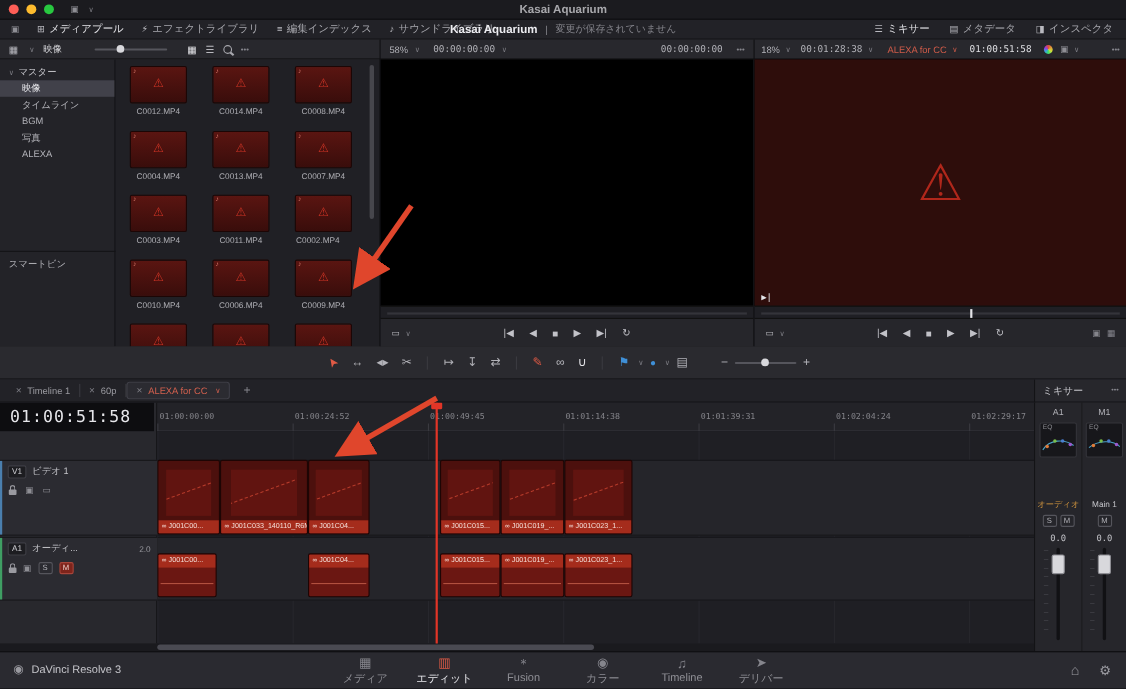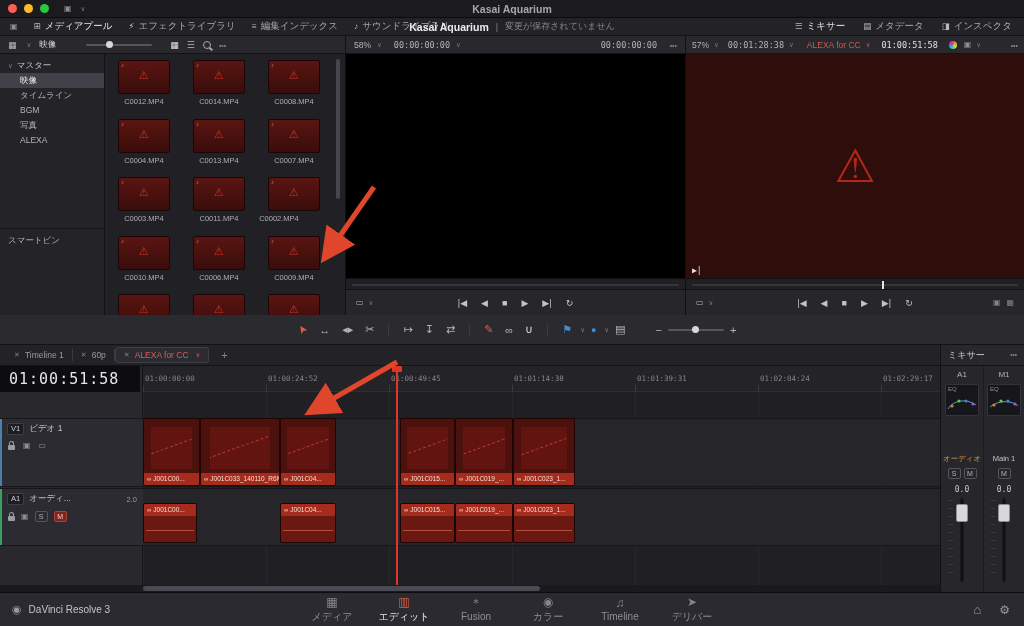--- a/index.html
+++ b/index.html
@@ -187,21 +187,21 @@
     <div class="cseg" style="left:345px;width:340px;border-left:1px solid #101013;padding:0 8px;gap:4px">
       <span class="csmall">58%</span>
       <span class="chev">∨</span>
       <span class="csmall tc" style="margin-left:8px">00:00:00:00</span>
       <span class="chev">∨</span>
       <span class="abs csmall tc dim" style="right:28px">00:00:00:00</span>
       <span class="abs ic dim" style="right:8px;font-size:7px">•••</span>
     </div>
 
     <div class="cseg" style="left:685px;width:339px;border-left:1px solid #101013;padding:0 6px;gap:3px">
-      <span class="csmall">57%</span>
+      <span class="csmall">18%</span>
       <span class="chev">∨</span>
       <span class="csmall tc dim" style="margin-left:6px">00:01:28:38</span>
       <span class="chev">∨</span>
       <span class="csmall" style="margin-left:10px;color:#cf5b49">ALEXA for CC</span>
       <span class="chev" style="color:#cf5b49">∨</span>
       <span class="csmall tc" style="margin-left:8px;color:#e0e0e4">01:00:51:58</span>
       <span class="palette" style="margin-left:8px"></span>
       <span class="ic" style="font-size:8px;color:#8e8e94;margin-left:4px">▣</span>
       <span class="chev">∨</span>
       <span class="abs ic dim" style="right:6px;font-size:7px">•••</span>
@@ -264,21 +264,21 @@
       <div class="clabel" style="left:7px;top:160px">C0003.MP4</div>
       <div class="thumb" style="left:88px;top:123px">
           <span class="note">♪</span>
           <span class="warn">⚠</span>
         </div>
       <div class="clabel" style="left:82px;top:160px">C0011.MP4</div>
       <div class="thumb" style="left:163px;top:123px">
           <span class="note">♪</span>
           <span class="warn">⚠</span>
         </div>
-      <div class="clabel" style="left:142px;top:160px">C0002.MP4</div>
+      <div class="clabel" style="left:152px;top:160px">C0002.MP4</div>
 
       <div class="thumb" style="left:13px;top:182px">
           <span class="note">♪</span>
           <span class="warn">⚠</span>
         </div>
       <div class="clabel" style="left:7px;top:219px">C0010.MP4</div>
       <div class="thumb" style="left:88px;top:182px">
           <span class="note">♪</span>
           <span class="warn">⚠</span>
         </div>

